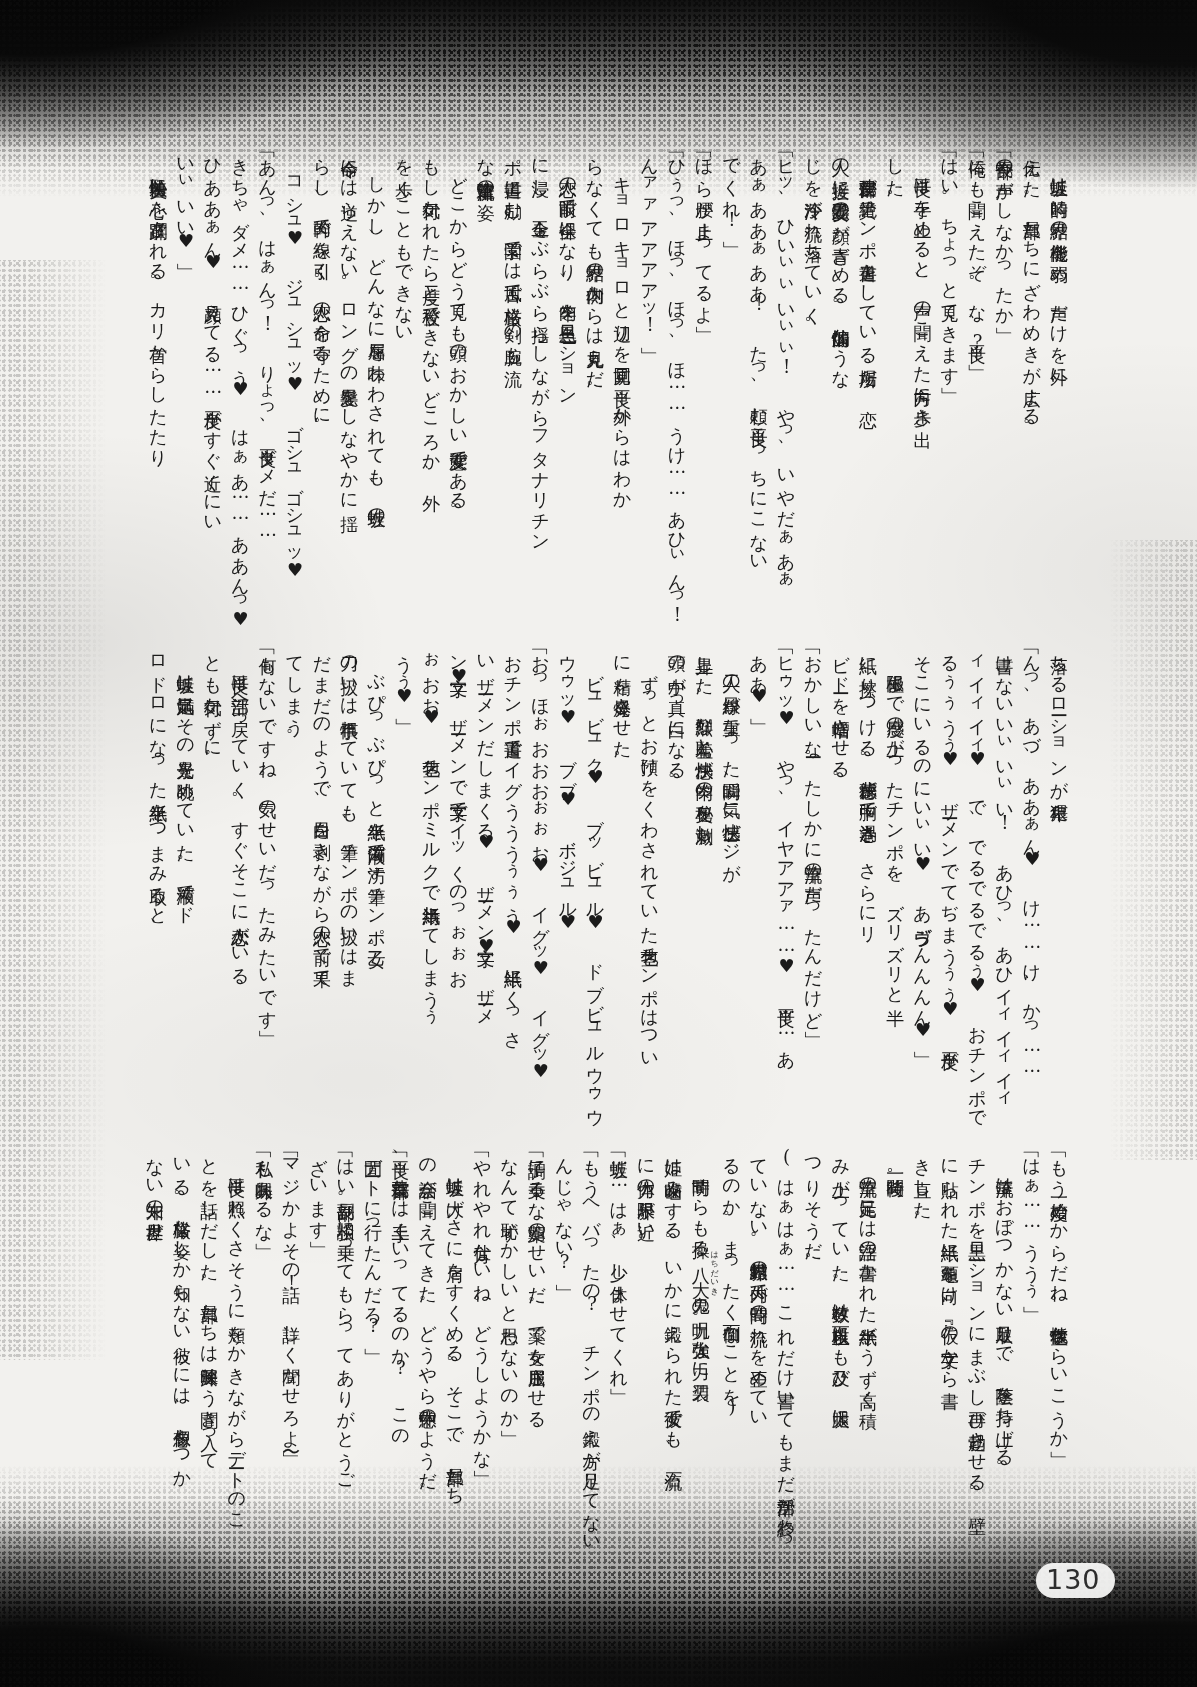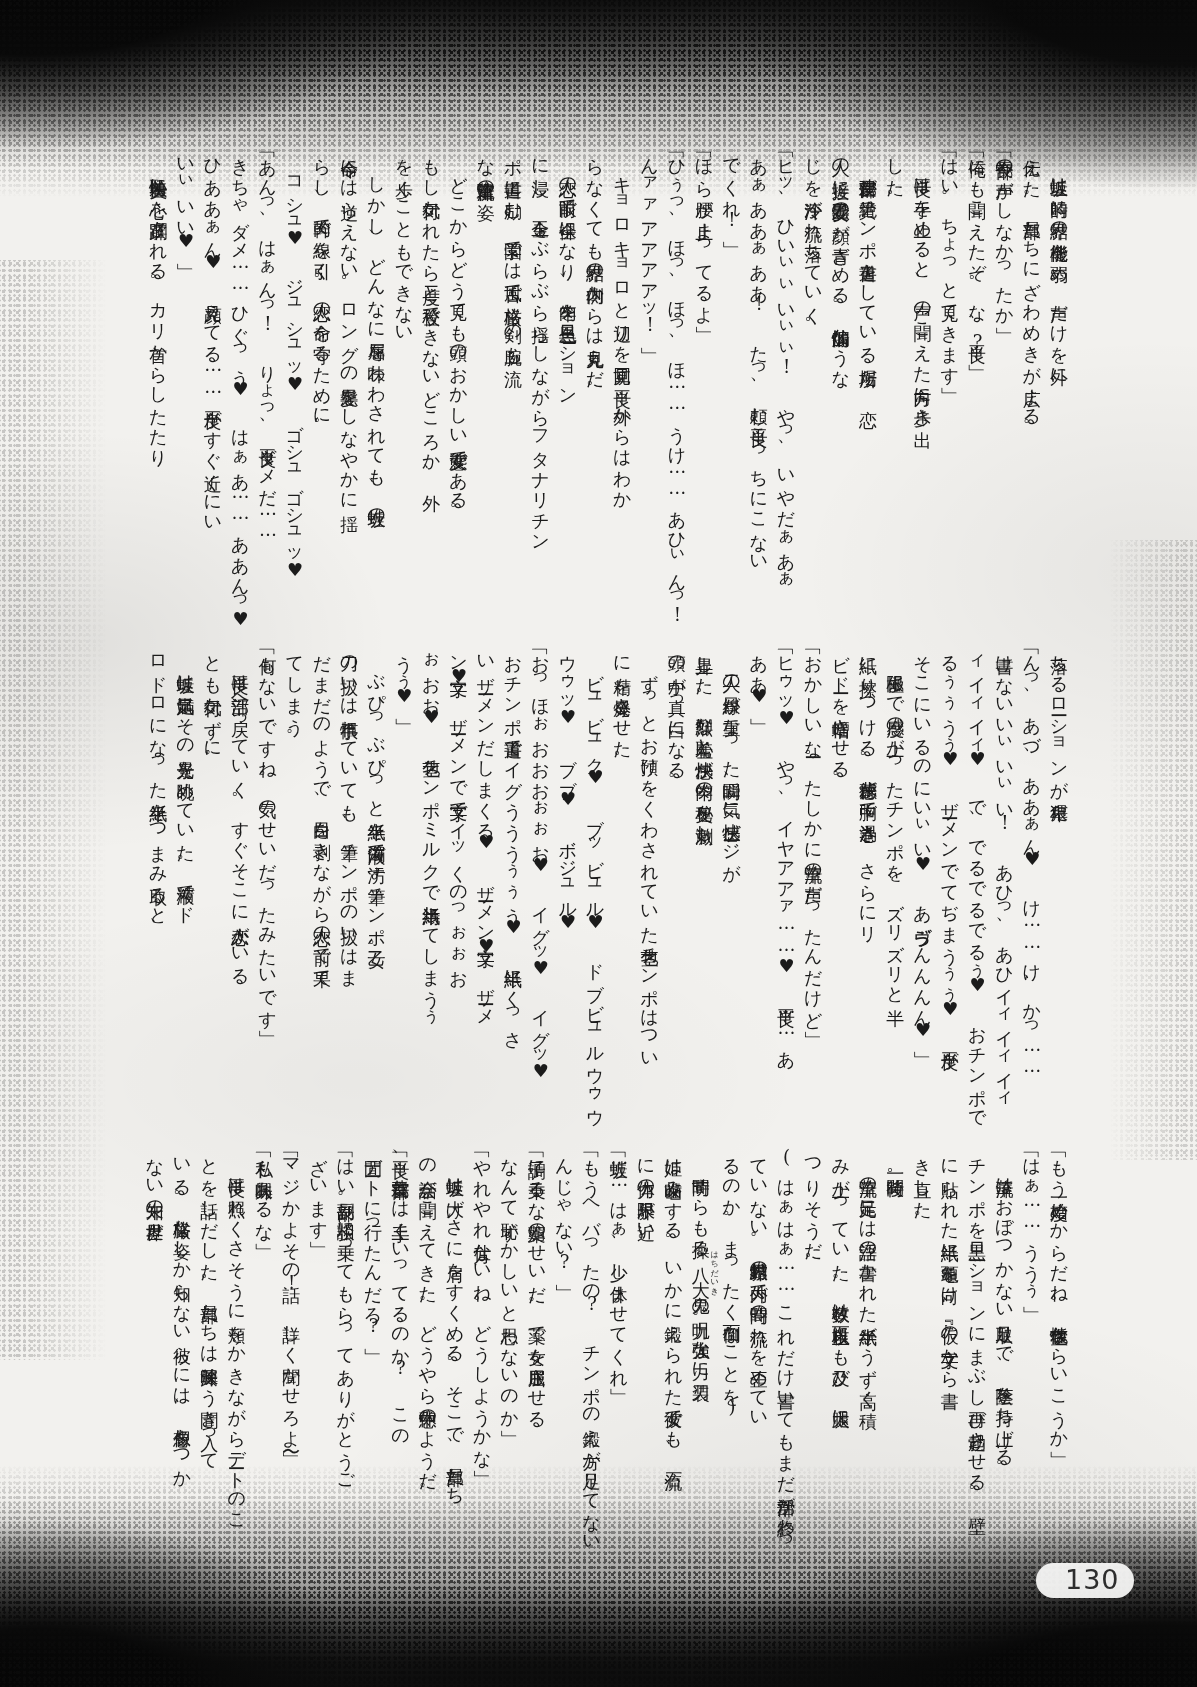--- a/index.html
+++ b/index.html
@@ -68,21 +68,21 @@
     letter-spacing:0.4px;
   }
   #band-top{top:146px;height:438px;}
   #band-middle{top:643px;height:448px;}
   #band-bottom{top:1146px;height:452px;}
   .col{margin:0;padding:0;white-space:nowrap;}
   ruby rt{font-size:8px;letter-spacing:0;color:#1b1b1b;}
   #pageno-pill{
     position:absolute;left:1036px;top:1563px;
     background:rgba(246,246,244,0.95);border-radius:18px;
-    padding:1px 14px 3px 29px;
+    padding:1px 14px 3px 10px;
     font-family:"DejaVu Sans","Liberation Sans",sans-serif;
     font-size:27px;color:#2d2d2d;letter-spacing:1px;
   }
 </style>
 </head>
 <body>
 
 <div id="paper-texture"></div>
 
 <main>

